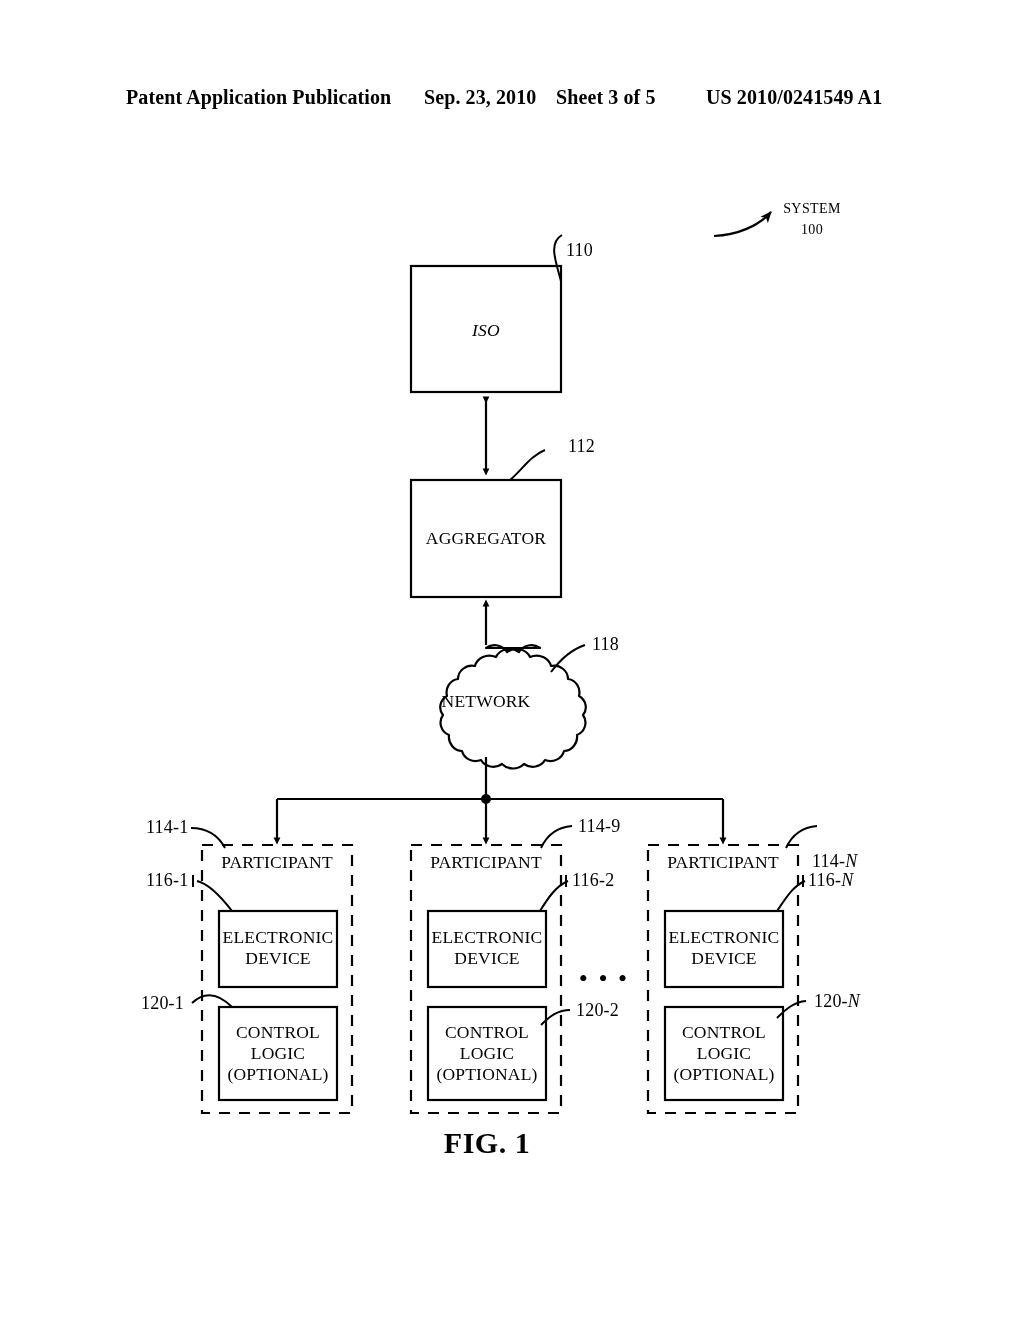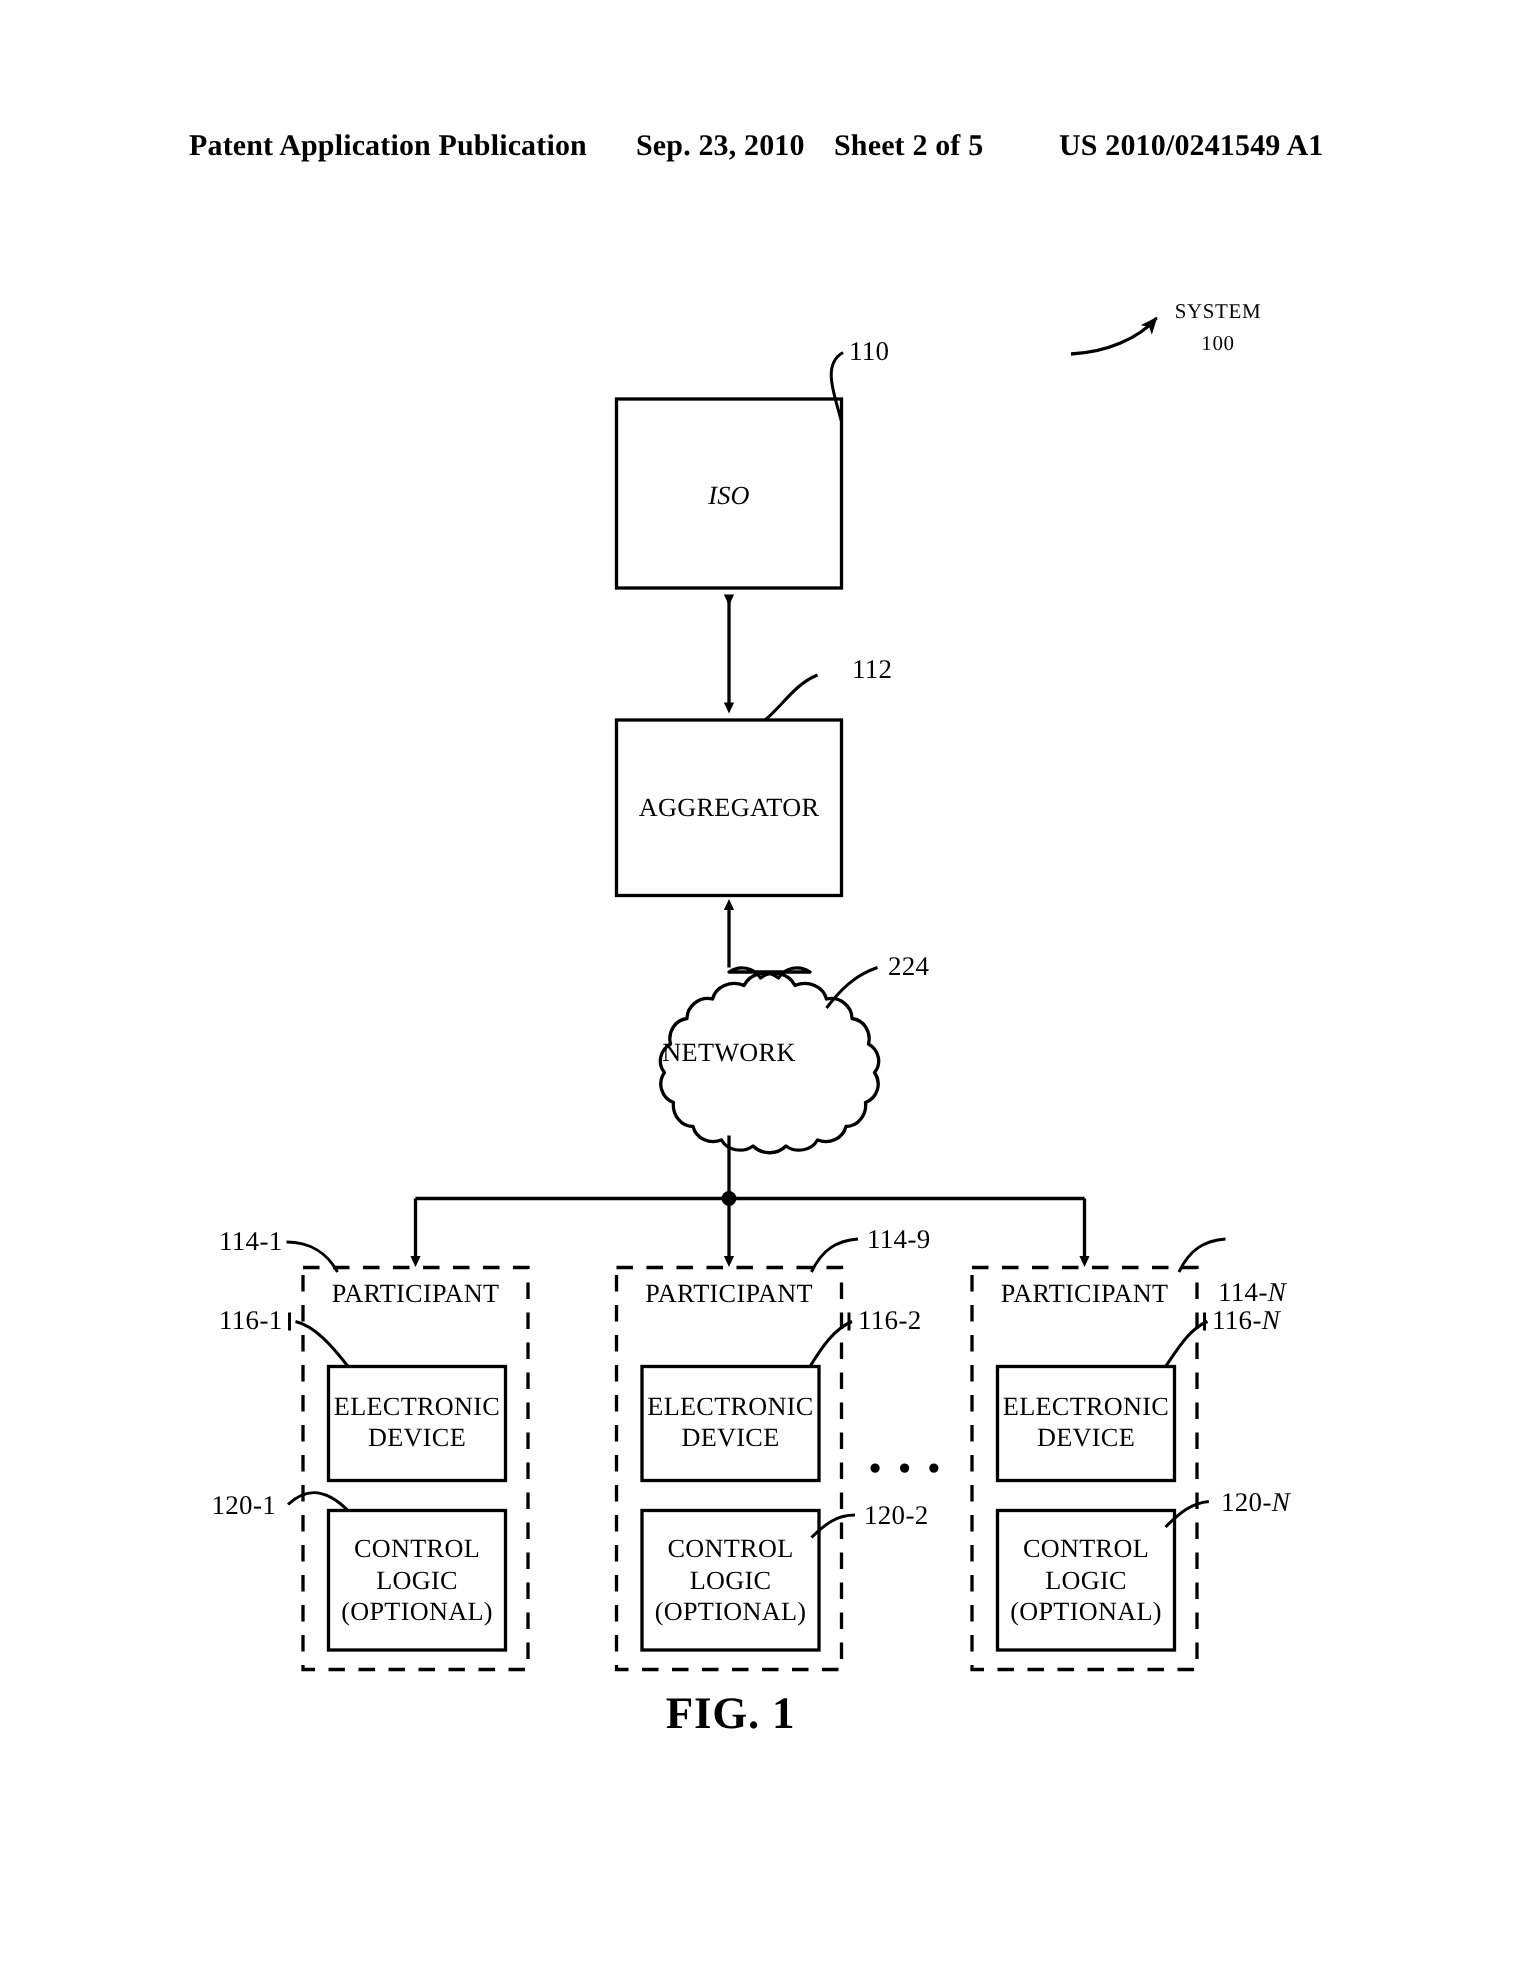--- a/index.html
+++ b/index.html
@@ -93,21 +93,21 @@
     font-size: 30px;
     letter-spacing: 0.5px;
   }
 </style>
 </head>
 <body>
 
 <div id="page-header">
   <span id="hdr-pub">Patent Application Publication</span>
   <span id="hdr-date">Sep. 23, 2010</span>
-  <span id="hdr-sheet">Sheet 2 of 5</span>
+  <span id="hdr-sheet">Sheet 3 of 5</span>
   <span id="hdr-num">US 2010/0241549 A1</span>
 </div>
 
 <div id="figure-canvas">
 <svg viewBox="0 0 1024 1320" xmlns="http://www.w3.org/2000/svg">
   <defs>
     <marker id="arrowhead" markerWidth="9" markerHeight="9" refX="4.2" refY="4.2" orient="auto" markerUnits="userSpaceOnUse">
       <path d="M0.6,0.8 L7.8,4.2 L0.6,7.6 z" fill="#000"></path>
     </marker>
     <marker id="arrowhead-up" markerWidth="9" markerHeight="9" refX="4.2" refY="4.2" orient="auto" markerUnits="userSpaceOnUse">
@@ -188,25 +188,25 @@
   <div>SYSTEM</div>
   <div>100</div>
 </div>
 
 <div class="fig-text centered box-label italic" style="left:486px; top:319px;">ISO</div>
 
 <div class="fig-text centered box-label" style="left:486px; top:527px;text-align:right;">AGGREGATOR</div>
 
 <div class="fig-text centered box-label" style="left:486px; top:690px;">NETWORK</div>
 
-<div class="fig-text ref-num" style="left:566px; top:224px;">110</div>
+<div class="fig-text ref-num" style="left:566px; top:240px;">110</div>
 
 <div class="fig-text ref-num" style="left:568px; top:436px;">112</div>
 
-<div class="fig-text ref-num" style="left:592px; top:634px;">224</div>
+<div class="fig-text ref-num" style="left:592px; top:634px;">118</div>
 
 <div class="fig-text centered box-label" style="left:277px; top:851px;">PARTICIPANT</div>
 <div class="fig-text centered box-label" style="left:278px; top:927px; line-height:21px;">
   <div>ELECTRONIC</div>
   <div>DEVICE</div>
 </div>
 <div class="fig-text centered box-label" style="left:278px; top:1022px; line-height:21px;">
   <div>CONTROL</div>
   <div>LOGIC</div>
   <div>(OPTIONAL)</div>

